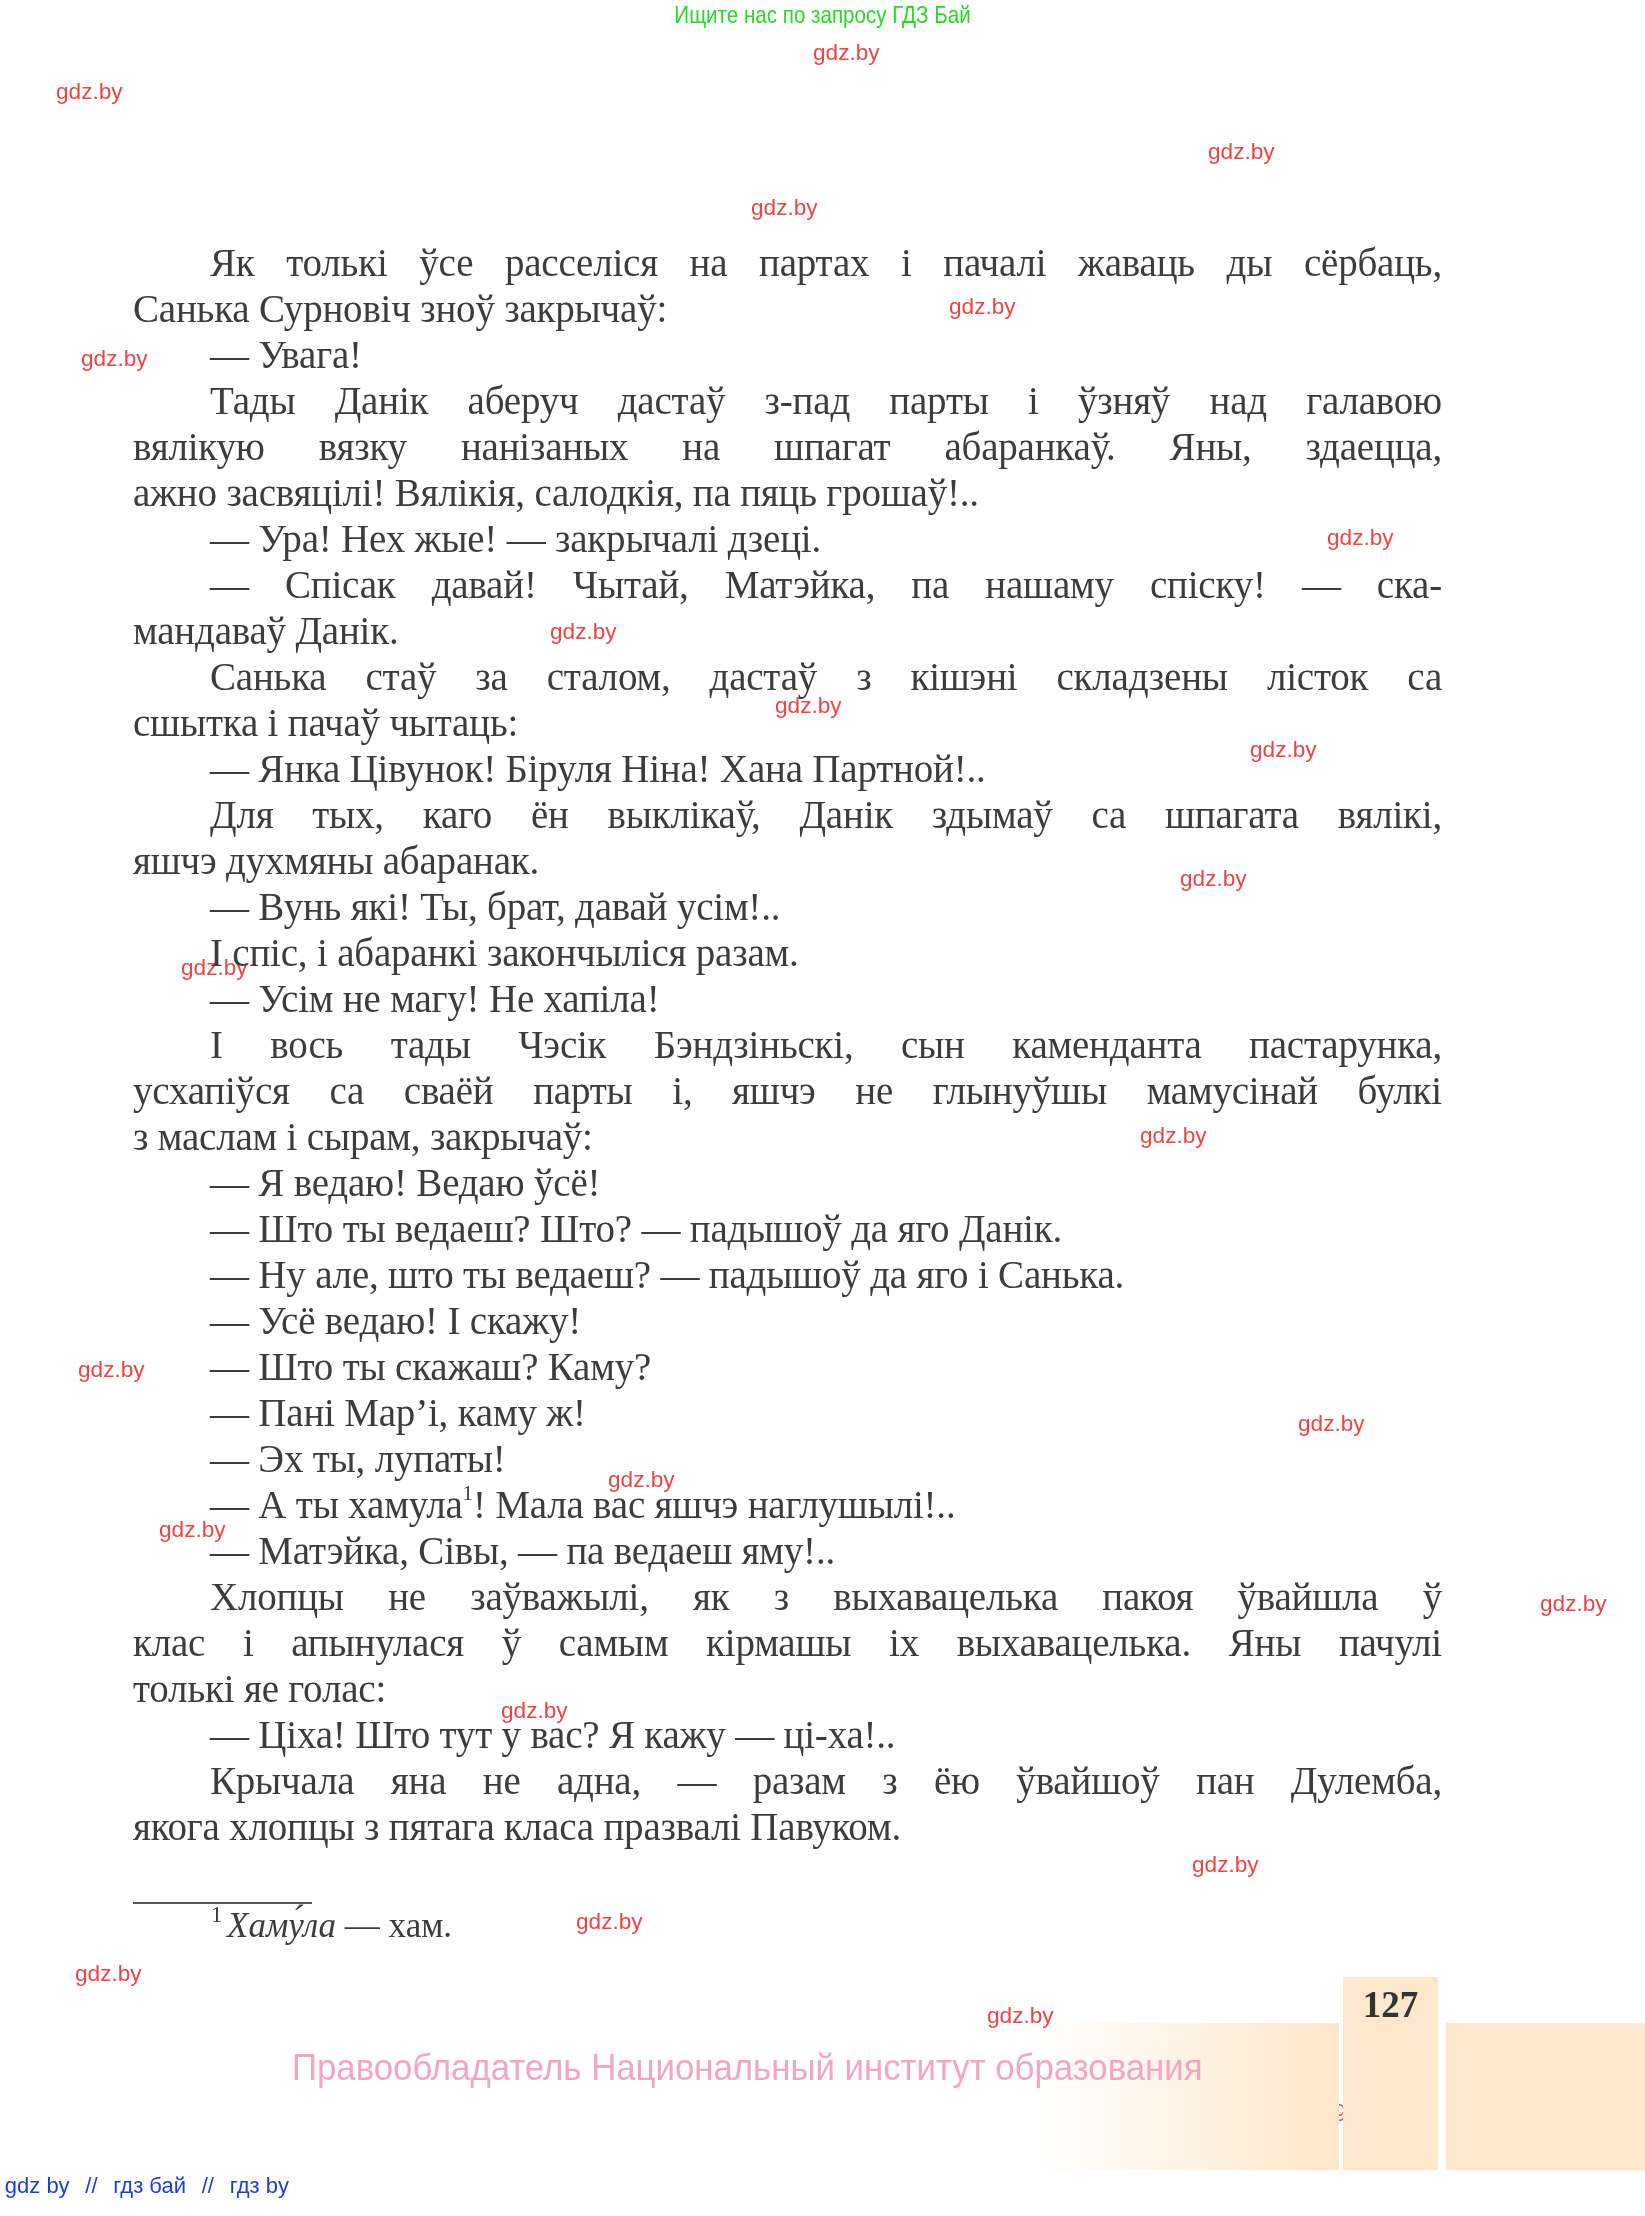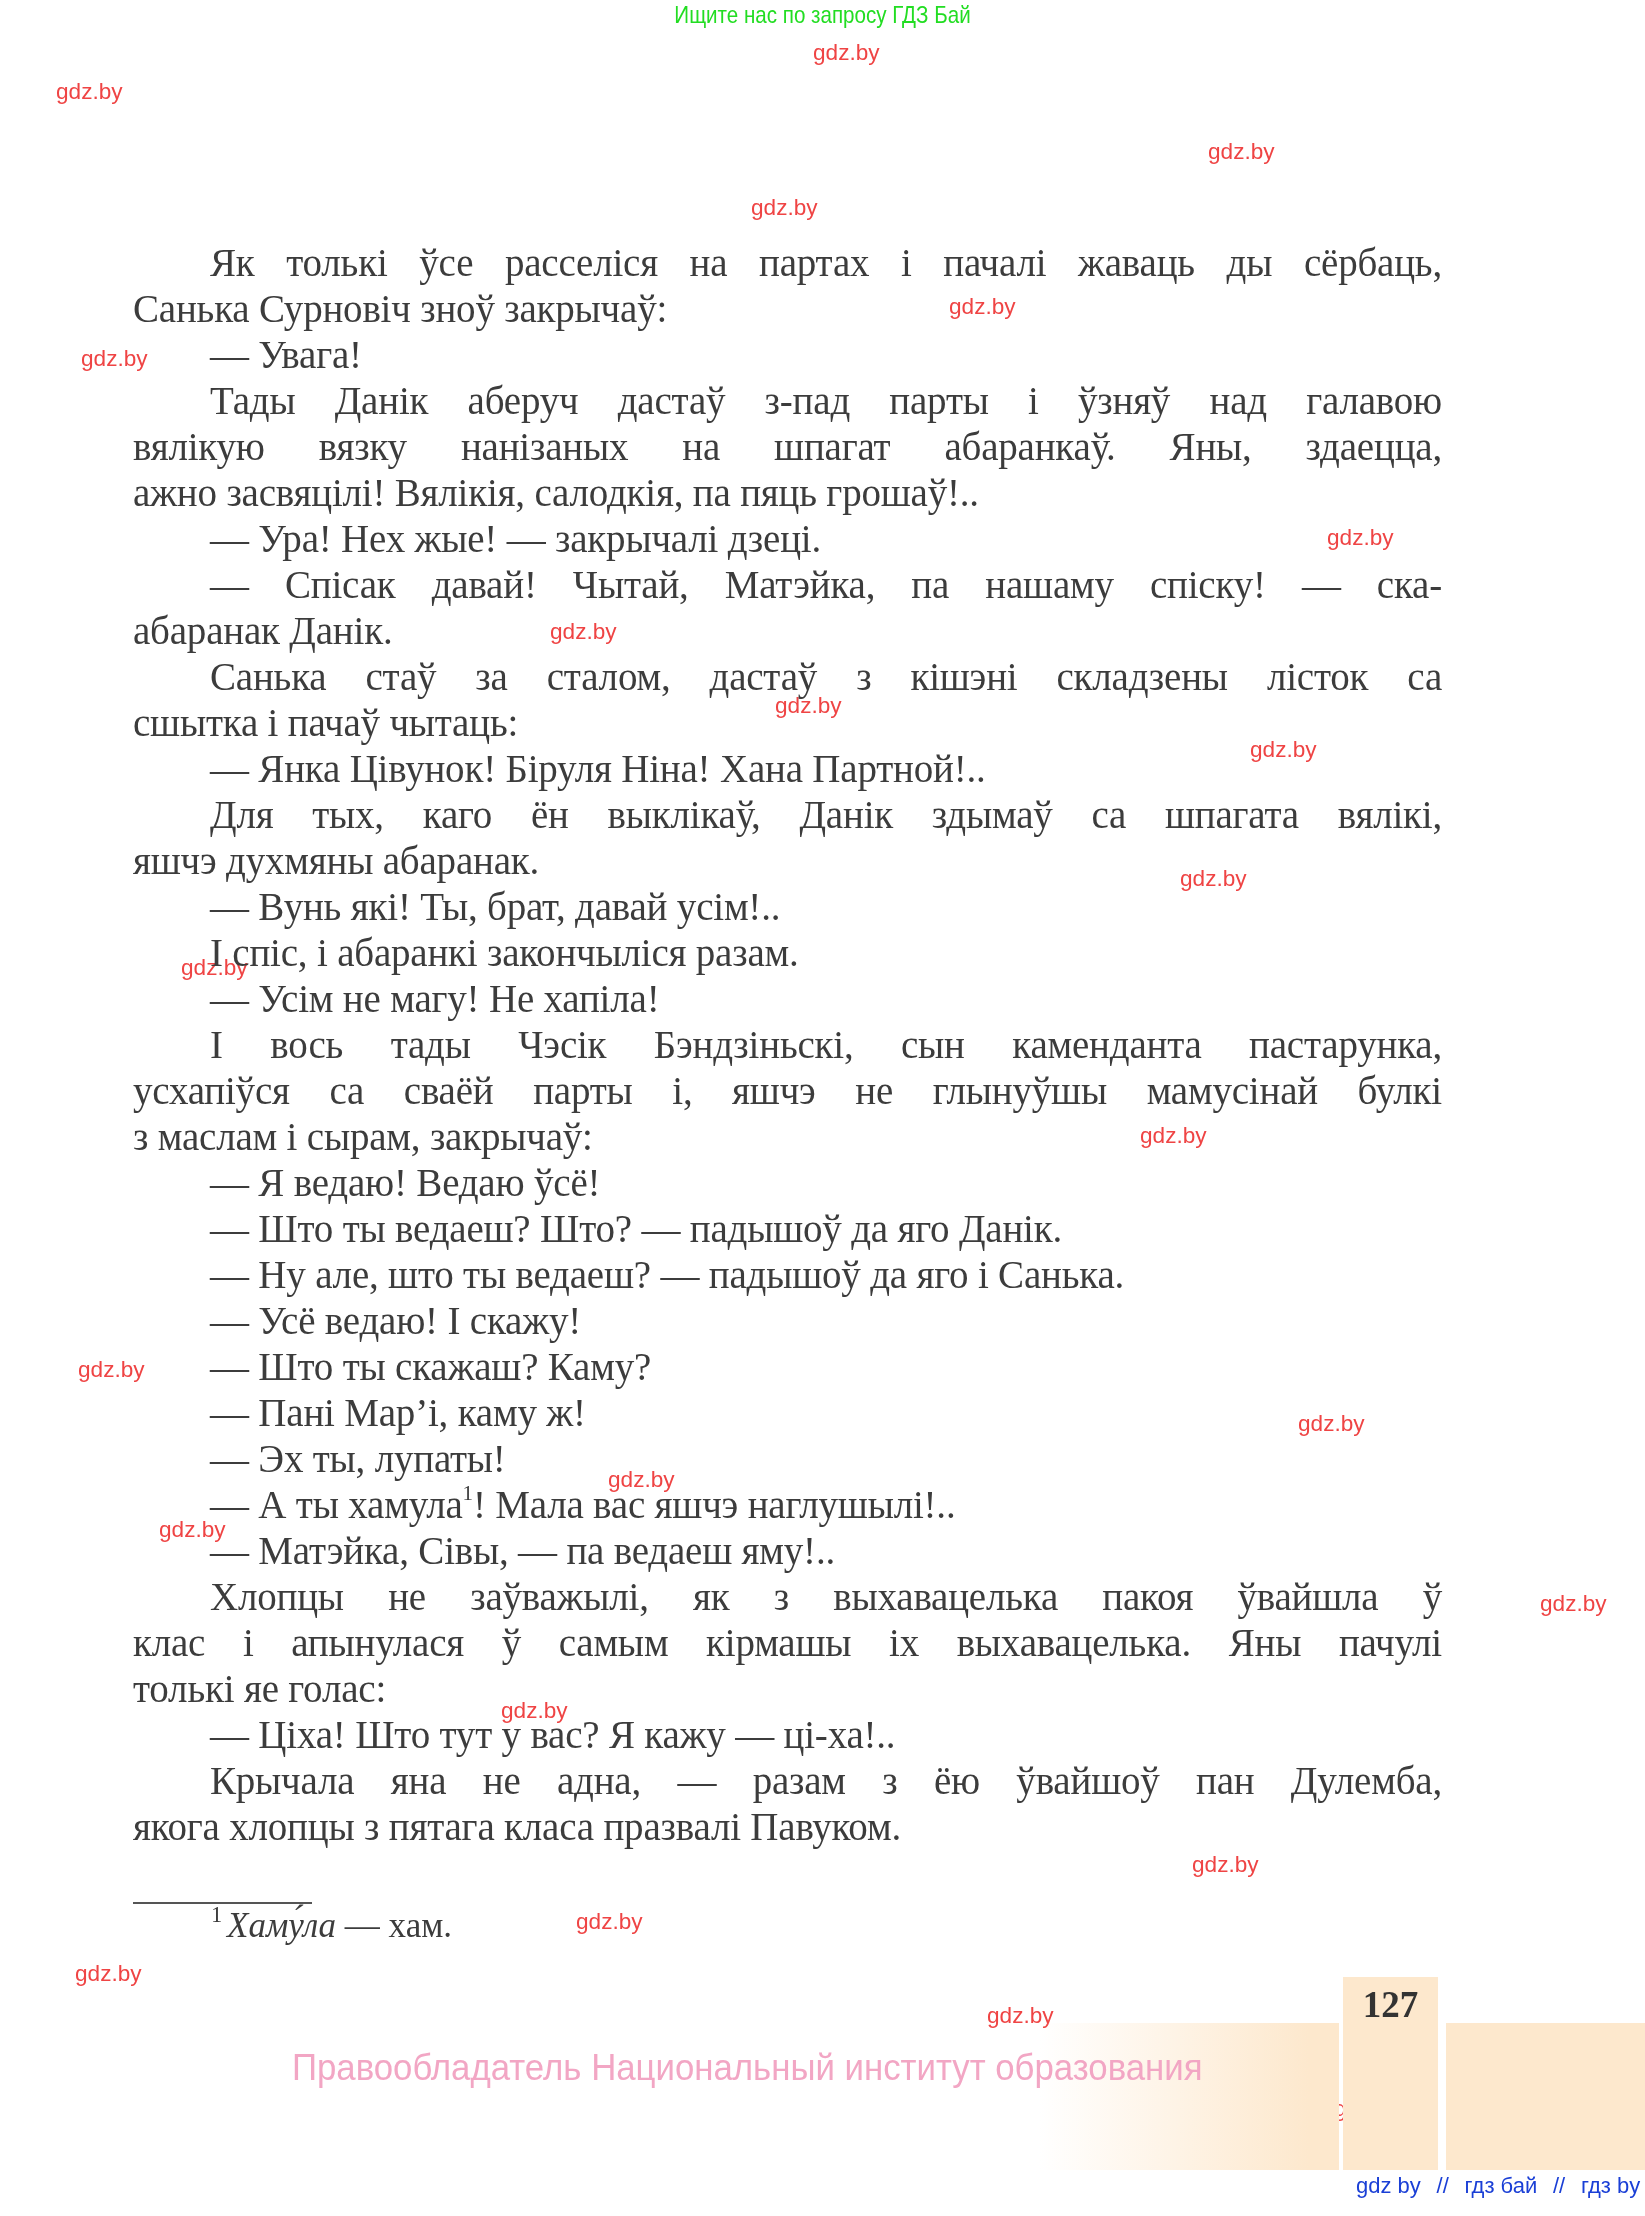--- a/index.html
+++ b/index.html
@@ -50,21 +50,21 @@
   }
   .band-right {
     position: absolute; left: 1446px; top: 2023px; width: 200px; height: 147px; background: #fde8cd;
   }
   .copyright {
     position: absolute; left: 292px; top: 2047px; white-space: nowrap;
     font-family: "Liberation Sans", "DejaVu Sans", sans-serif; font-size: 37px; color: #f2a6c4;
     transform: scaleX(0.94); transform-origin: left;
   }
   .bottom-links {
-    position: absolute; top: 2173px; left: 0; width: 100%; text-align: right;
+    position: absolute; top: 2173px; left: 0; width: 100%; text-align: left;
     font-family: "Liberation Sans", "DejaVu Sans", sans-serif; font-size: 22px; color: #1a3fd6;
   }
   .bottom-links span { margin: 0 4.8px; }
 </style>
 </head>
 <body>
 
 <div class="top-banner">Ищите нас по запросу ГДЗ Бай</div>
 
 <div id="watermarks">
@@ -96,21 +96,21 @@
 
 <div class="body-text" id="body-text">
     <div class="line indent"><span>Як толькі ўсе расселіся на партах і пачалі жаваць ды сёрбаць,</span></div>
     <div class="line last"><span>Санька Сурновіч зноў закрычаў:</span></div>
     <div class="line indent last"><span>— Увага!</span></div>
     <div class="line indent"><span>Тады Данік аберуч дастаў з-пад парты і ўзняў над галавою</span></div>
     <div class="line"><span>вялікую вязку нанізаных на шпагат абаранкаў. Яны, здаецца,</span></div>
     <div class="line last"><span>ажно засвяцілі! Вялікія, салодкія, па пяць грошаў!..</span></div>
     <div class="line indent last"><span>— Ура! Нех жые! — закрычалі дзеці.</span></div>
     <div class="line indent"><span>— Спісак давай! Чытай, Матэйка, па нашаму спіску! — ска-</span></div>
-    <div class="line last"><span>абаранак Данік.</span></div>
+    <div class="line last"><span>мандаваў Данік.</span></div>
     <div class="line indent"><span>Санька стаў за сталом, дастаў з кішэні складзены лісток са</span></div>
     <div class="line last"><span>сшытка і пачаў чытаць:</span></div>
     <div class="line indent last"><span>— Янка Цівунок! Біруля Ніна! Хана Партной!..</span></div>
     <div class="line indent"><span>Для тых, каго ён выклікаў, Данік здымаў са шпагата вялікі,</span></div>
     <div class="line last"><span>яшчэ духмяны абаранак.</span></div>
     <div class="line indent last"><span>— Вунь які! Ты, брат, давай усім!..</span></div>
     <div class="line indent last"><span>І спіс, і абаранкі закончыліся разам.</span></div>
     <div class="line indent last"><span>— Усім не магу! Не хапіла!</span></div>
     <div class="line indent"><span>І вось тады Чэсік Бэндзіньскі, сын каменданта пастарунка,</span></div>
     <div class="line"><span>усхапіўся са сваёй парты і, яшчэ не глынуўшы мамусінай булкі</span></div>

